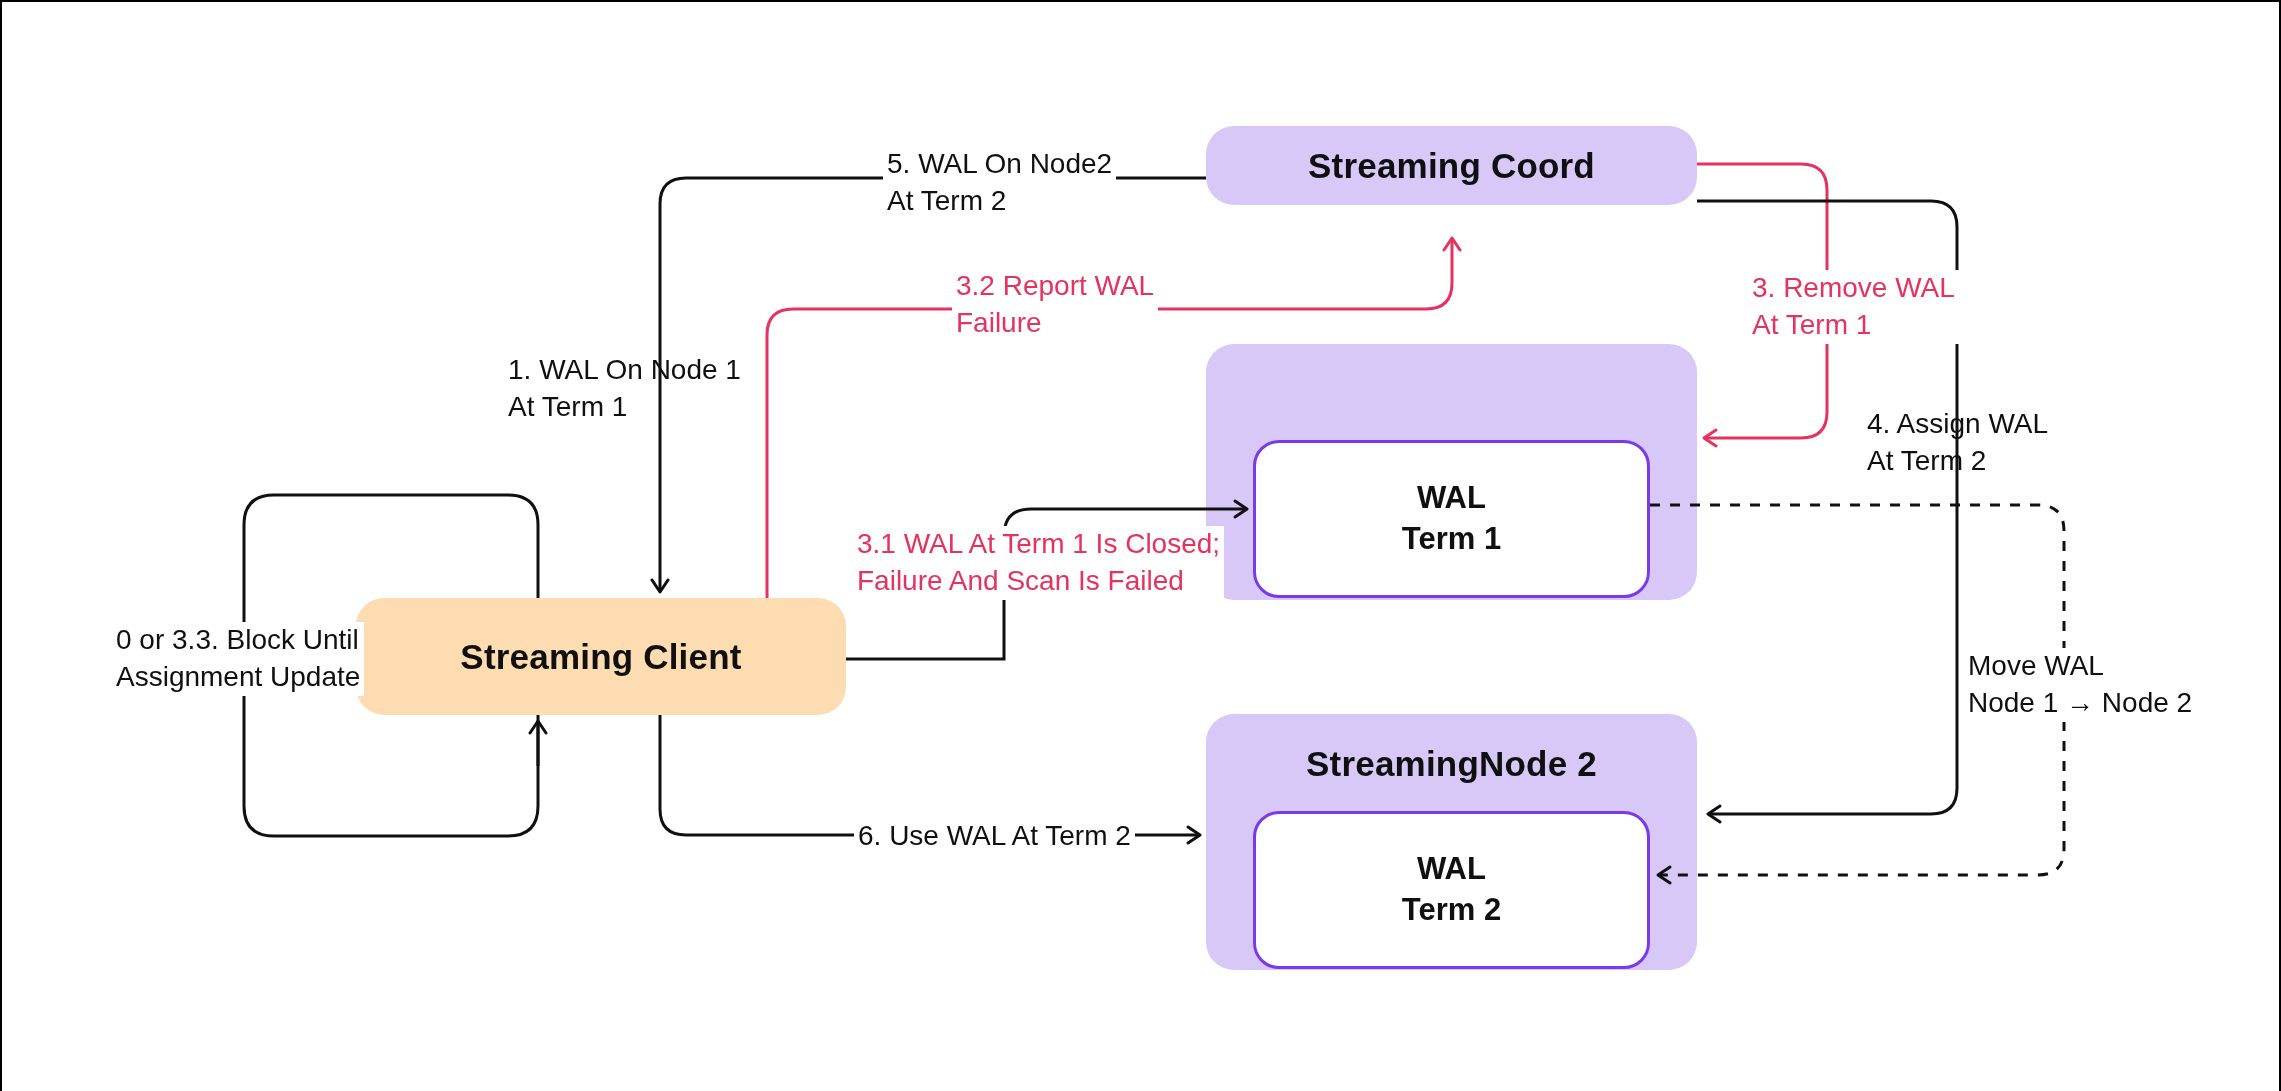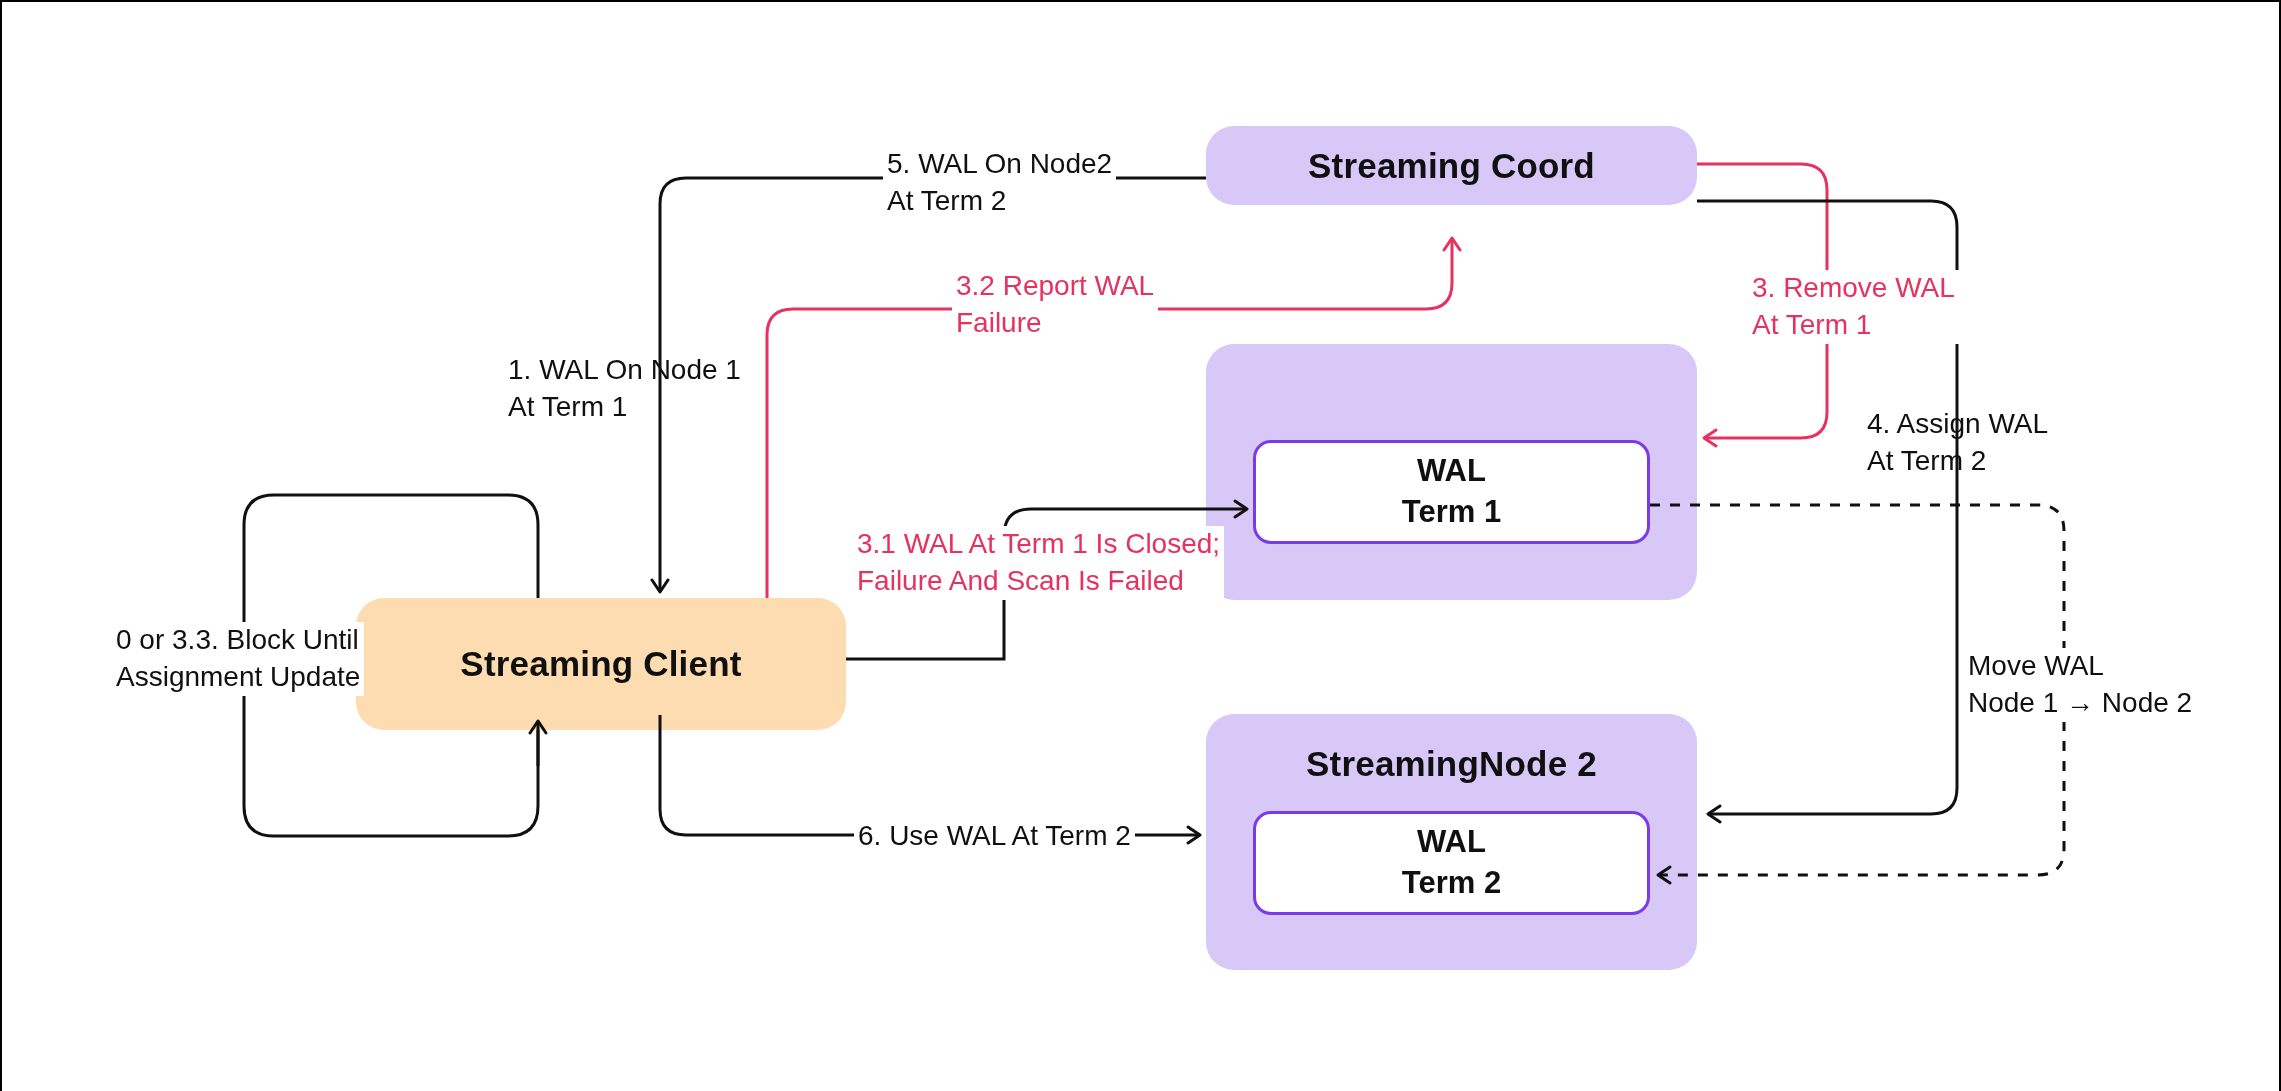--- a/index.html
+++ b/index.html
@@ -15,22 +15,22 @@
 
   .pill, .node {
     position:absolute; background:var(--node-fill,#d7c8f8); border-radius:28px;
     box-sizing:border-box; z-index:2;
   }
   .pill { display:flex; align-items:center; justify-content:center; }
   .pill-title, .node-title { font-weight:700; font-size:35px; letter-spacing:0.2px; }
   .node-title { position:absolute; top:30px; left:0; right:0; text-align:center; }
   .client { background:var(--client-fill,#fcdcb0); }
   .inner-box {
-    position:absolute; left:47px; width:397px; height:104px; background:#fff;
-    border:3px solid var(--inner-border,#7b3ae8); border-radius:18px; box-sizing:border-box;
+    position:absolute; left:47px; width:397px; height:158px; background:#fff;
+    border:3px solid var(--inner-border,#7b3ae8); border-radius:26px; box-sizing:border-box;
     display:flex; flex-direction:column; align-items:center; justify-content:center;
     font-weight:700; font-size:31px; line-height:1.32; text-align:center;
   }
   .elabel {
     position:absolute; z-index:4; font-size:28px; line-height:1.32;
     background:#fff; padding:0 4px; white-space:nowrap; color:var(--line,#101010);
   }
   .elabel.red { color:var(--accent,#e5325f); }
   .elabel.bare { background:transparent; padding:0; }
   .edge { fill:none; stroke:var(--line,#101010); stroke-width:3; }
@@ -58,21 +58,21 @@
   </div>
 
   <div class="node" style="left:1204px; top:712px; width:491px; height:256px;padding-left:43px;">
     <div class="node-title">StreamingNode 2</div>
     <div class="inner-box" style="top:97px;">
       <div>WAL</div>
       <div>Term 2</div>
     </div>
   </div>
 
-  <div class="pill client" style="left:354px; top:596px; width:490px; height:132px;">
+  <div class="pill client" style="left:354px; top:596px; width:490px; height:117px;">
     <span class="pill-title">Streaming Client</span>
   </div>
 
   <svg class="layer layer-over">
     <defs>
       <marker id="mb" viewBox="-14 -10 16 20" refX="0" refY="0" markerWidth="16" markerHeight="20" orient="auto" markerUnits="userSpaceOnUse">
         <path d="M -12 -8 L 0 0 L -12 8" fill="none" stroke="#101010" stroke-width="3" stroke-linecap="round" stroke-linejoin="round"></path>
       </marker>
       <marker id="mr" viewBox="-14 -10 16 20" refX="0" refY="0" markerWidth="16" markerHeight="20" orient="auto" markerUnits="userSpaceOnUse">
         <path d="M -12 -8 L 0 0 L -12 8" fill="none" stroke="#e5325f" stroke-width="3" stroke-linecap="round" stroke-linejoin="round"></path>

